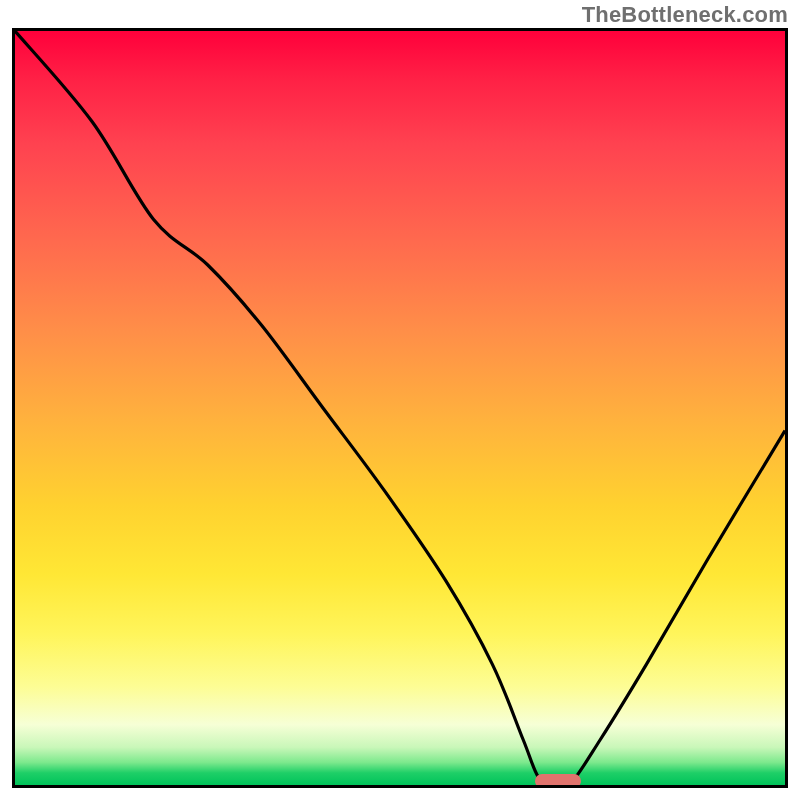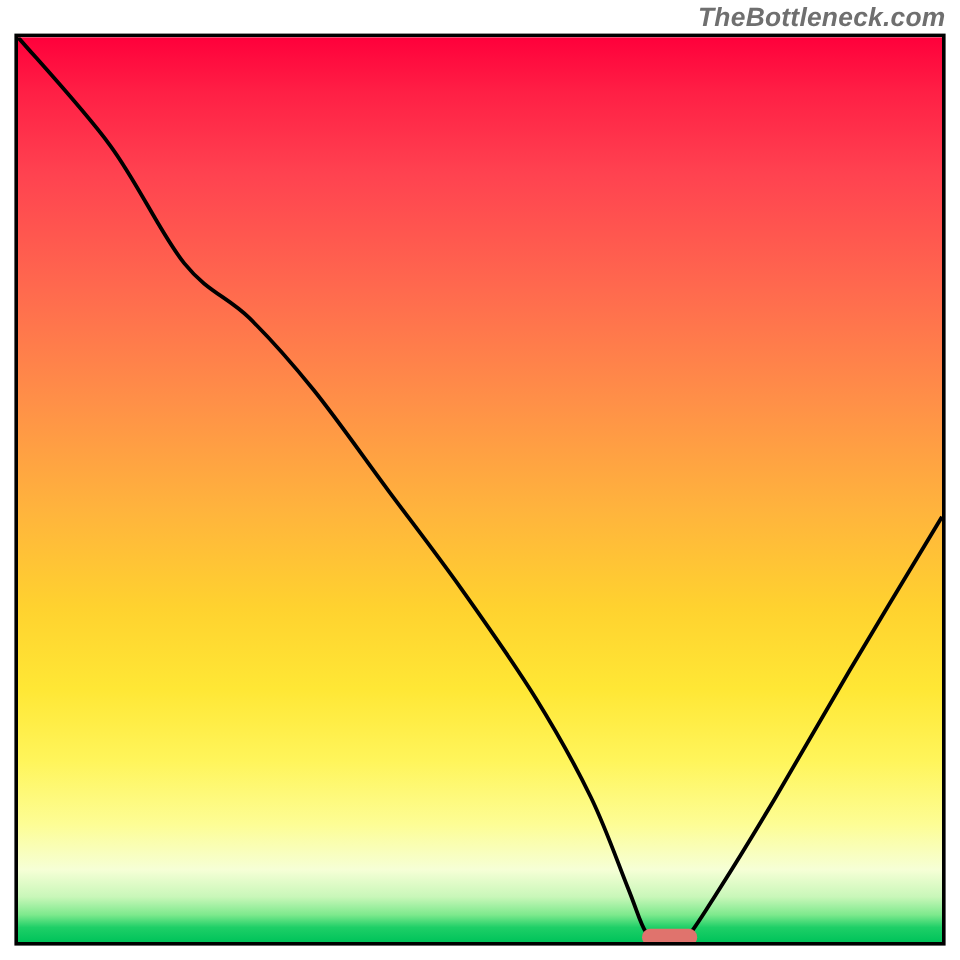--- a/index.html
+++ b/index.html
@@ -16,21 +16,20 @@
     height: 800px;
   }
   .watermark {
     position: absolute;
     top: 2px;
     right: 12px;
     font-size: 22px;
     font-weight: 600;
     color: #6f6f6f;
     letter-spacing: 0.2px;
-    font-style: italic;
   }
   .plot-frame {
     position: absolute;
     left: 12px;
     top: 28px;
     width: 776px;
     height: 760px;
     border: 3.5px solid #000;
     box-sizing: border-box;
     overflow: hidden;

